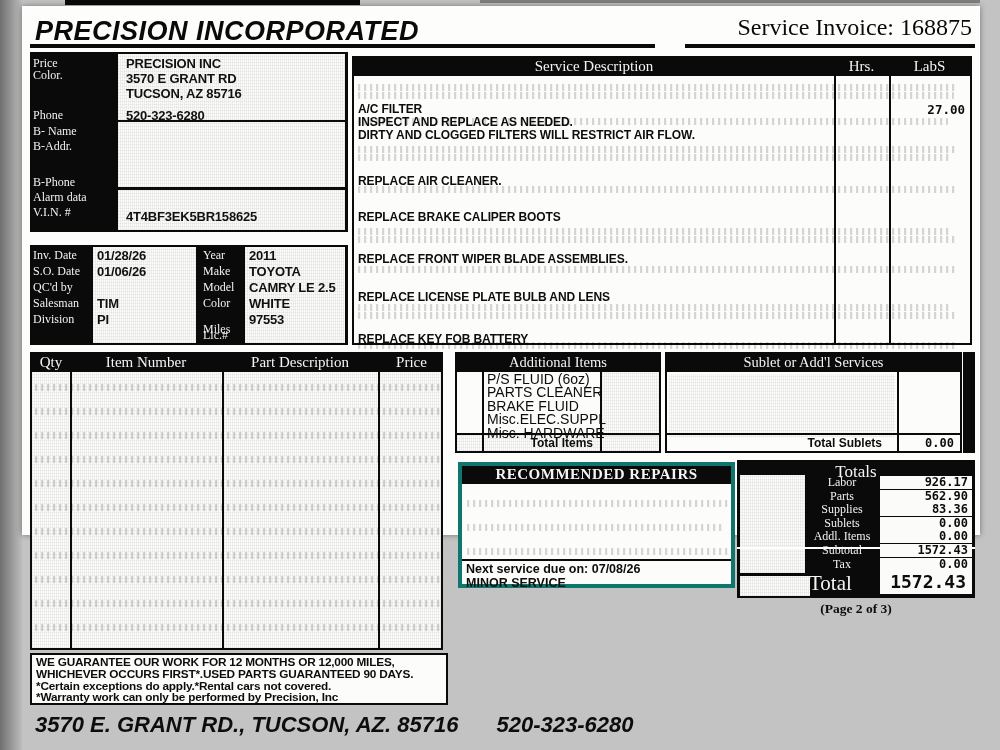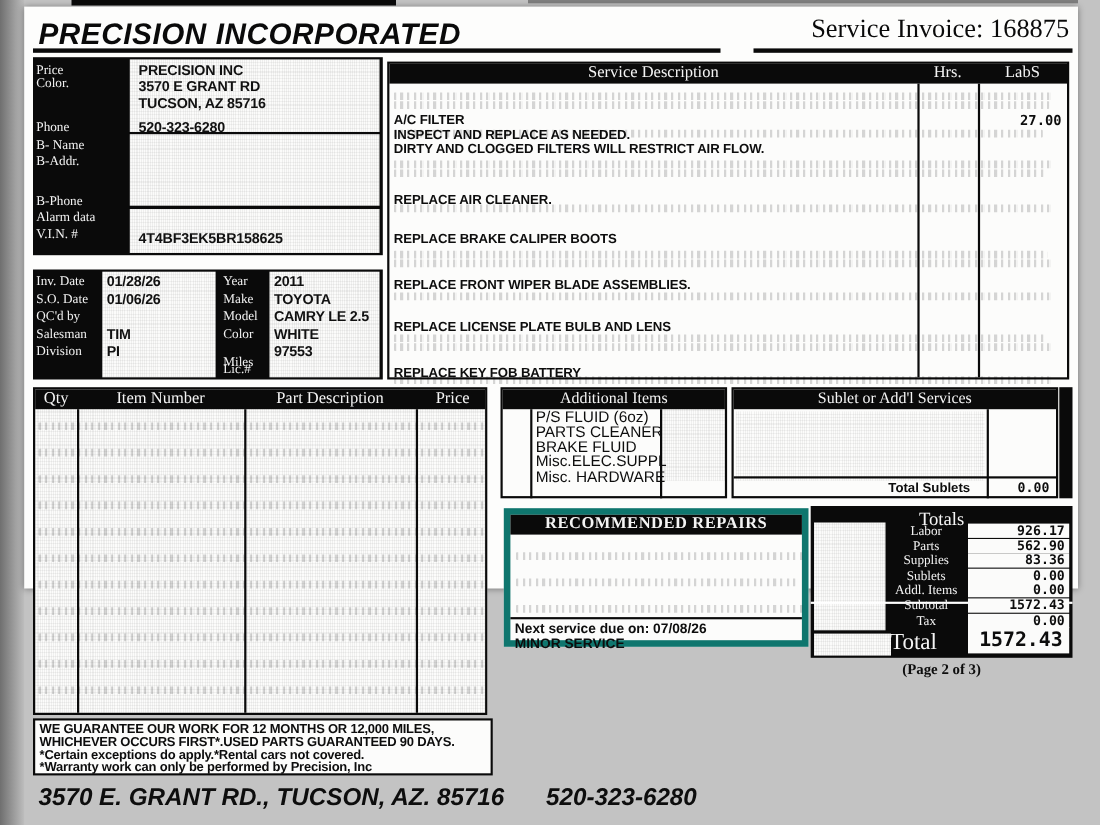--- a/index.html
+++ b/index.html
@@ -42,21 +42,21 @@
   
   .addbox{left:433px;top:346px;width:206px;height:101px;border:2px solid #0a0a0a;box-sizing:border-box;background:#fcfcfb;}
   .subbox{left:643px;top:346px;width:297px;height:101px;border:2px solid #0a0a0a;box-sizing:border-box;background:#fcfcfb;}
   .mini-head{position:absolute;left:0;top:0;width:100%;height:18px;background:#0a0a0a;
     color:#f4f4f4;font-family:"Liberation Serif",serif;font-size:14.5px;text-align:center;}
   .addl-item{font-weight:normal;font-size:14px;line-height:13.4px;white-space:nowrap;color:#0d0d0d;}
   .tot-row{position:absolute;left:0;right:0;bottom:0;height:16px;border-top:2px solid #0a0a0a;}
   .tot-lab{position:absolute;font-weight:bold;font-size:12px;white-space:nowrap;color:#0d0d0d;}
   .blackstrip{left:941px;top:346px;width:12px;height:101px;background:#0a0a0a;}
   
-  .recbox{left:436px;top:456px;width:277px;height:126px;border:6px solid #0f766e;box-sizing:border-box;background:#fcfcfb;}
+  .recbox{left:436px;top:456px;width:277px;height:126px;border:4px solid #0f766e;box-sizing:border-box;background:#fcfcfb;}
   .rec-head{position:absolute;left:0;top:0;width:100%;height:18px;background:#0a0a0a;color:#f4f4f4;
     font-family:"Liberation Serif",serif;font-size:15px;font-weight:bold;text-align:center;letter-spacing:.5px;}
   .rec-line{position:absolute;left:0;right:0;height:2px;background:#0a0a0a;}
   .rec-txt{position:absolute;left:4px;font-weight:bold;font-size:12.5px;white-space:nowrap;color:#0d0d0d;}
   
   .totbox{left:715px;top:454px;width:238px;height:138px;background:#0a0a0a;}
   .tot-title{position:absolute;left:0;top:2px;width:100%;text-align:center;color:#f4f4f4;
     font-family:"Liberation Serif",serif;font-size:17px;}
   .trow-label{position:absolute;left:38px;width:134px;text-align:center;color:#f2f2f2;
     font-family:"Liberation Serif",serif;font-size:12px;line-height:13px;white-space:nowrap;}
@@ -205,20 +205,23 @@
     <div class="abs" style="left:25px;top:18px;width:2px;height:81px;background:#0a0a0a;"></div>
     <div class="abs" style="left:143px;top:18px;width:2px;height:81px;background:#0a0a0a;"></div>
     <div class="abs noise" style="left:145px;top:18px;width:57px;height:65px;"></div>
     <div id="addl-list" class="abs" style="left:30px;top:19px;">
         <div class="addl-item" style="position: static;">P/S FLUID (6oz)</div>
         <div class="addl-item" style="position: static;">PARTS CLEANER</div>
         <div class="addl-item" style="position: static;">BRAKE FLUID</div>
         <div class="addl-item" style="position: static;">Misc.ELEC.SUPPL</div>
         <div class="addl-item" style="position: static;">Misc. HARDWARE</div>
       </div>
+    <div class="tot-row noise">
+      <span class="tot-lab" style="right:66px;top:1px;">Total Items</span>
+    </div>
   </div>
 
   <div class="abs subbox" id="subbox">
     <div class="mini-head">Sublet or Add'l Services</div>
     <div class="abs noise" style="left:2px;top:20px;width:226px;height:63px;"></div>
     <div class="abs" style="left:230px;top:18px;width:2px;height:81px;background:#0a0a0a;"></div>
     <div class="tot-row">
       <span class="tot-lab" style="right:78px;top:1px;">Total Sublets</span>
       <span class="tot-lab" style="right:6px;top:1px;font-family:'DejaVu Sans Mono',monospace;">0.00</span>
     </div>

